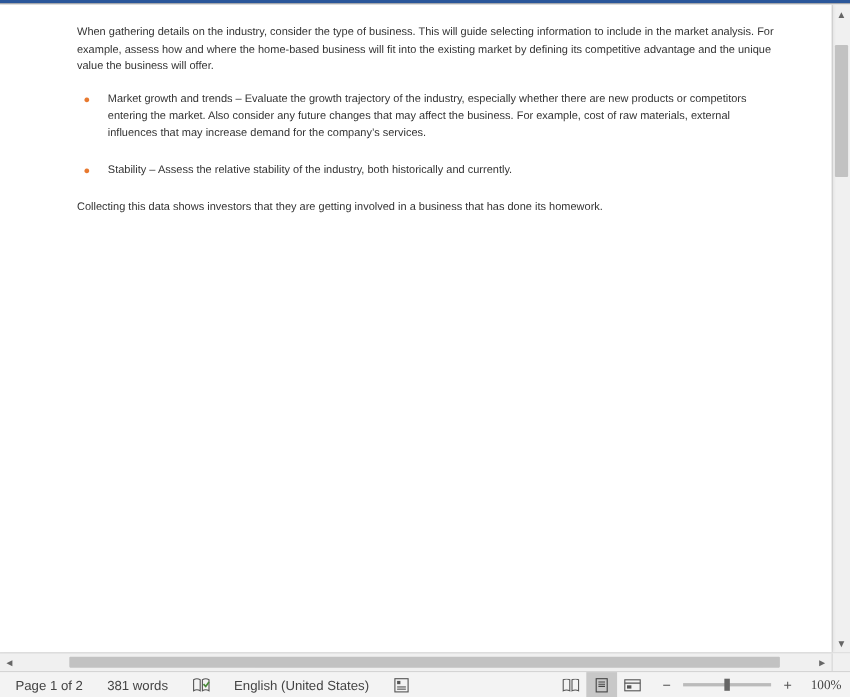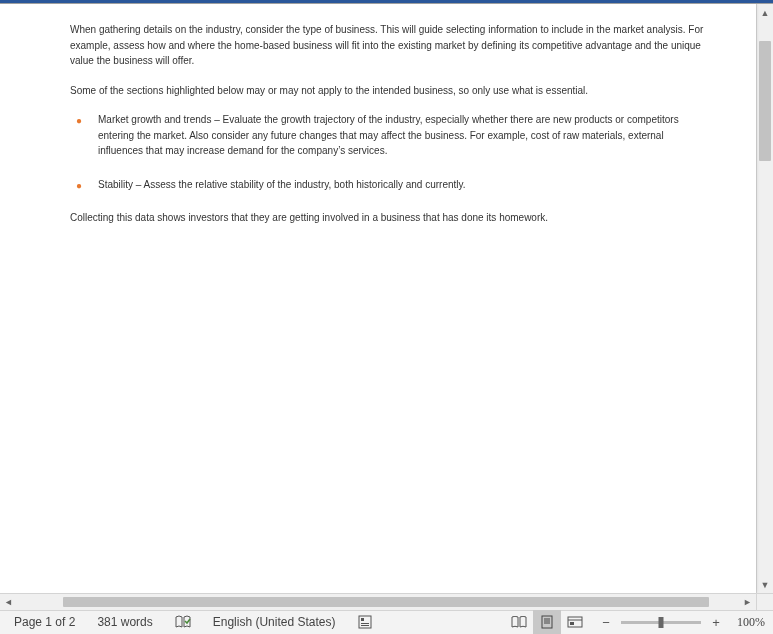--- a/index.html
+++ b/index.html
@@ -16,21 +16,21 @@
   .doc li::before { content: "●"; color: #e8792f; position: absolute; left: 6px; top: 1px; font-size: 10px; }
   .vscroll { width: 17px; background: #f0f0f0; border-left: 1px solid #d4d4d4; display: flex; flex-direction: column; }
   .vscroll .arrow { height: 17px; display: flex; align-items: center; justify-content: center; color: #666; font-size: 9px; cursor: pointer; }
   .vscroll .track { flex: 1; position: relative; }
   .vscroll .thumb { position: absolute; top: 20px; left: 2px; right: 2px; height: 120px; background: #c2c2c2; border-radius: 1px; }
   .hscroll-row { height: 17px; background: #f0f0f0; border-top: 1px solid #d4d4d4; display: flex; align-items: stretch; }
   .hscroll-row .arrow { width: 17px; display: flex; align-items: center; justify-content: center; color: #666; font-size: 9px; cursor: pointer; }
   .hscroll-row .track { flex: 1; position: relative; margin: 2px 0; }
   .hscroll-row .thumb { position: absolute; left: 46px; top: 1px; bottom: 1px; right: 30px; background: #c2c2c2; border-radius: 1px; }
   .hscroll-row .corner { width: 17px; background: #f0f0f0; border-left: 1px solid #d4d4d4; }
-  .statusbar { height: 24px; background: #f3f3f3; border-top: 1px solid #d4d4d4; display: flex; align-items: flex-end; font-size: 12px; color: #444; }
+  .statusbar { height: 24px; background: #f3f3f3; border-top: 1px solid #d4d4d4; display: flex; align-items: center; font-size: 12px; color: #444; }
   .statusbar .sb-left { display: flex; align-items: center; gap: 14px; padding-left: 10px; }
   .statusbar .sb-item { display: flex; align-items: center; gap: 5px; cursor: pointer; padding: 0 4px; height: 24px; }
   .statusbar .spacer { flex: 1; }
   .statusbar .sb-right { display: flex; align-items: center; gap: 0; padding-right: 8px; }
   .view-btn { width: 28px; height: 24px; display: flex; align-items: center; justify-content: center; cursor: pointer; }
   .view-btn.active { background: #c8c8c8; }
   .zoom-ctrl { display: flex; align-items: center; gap: 6px; margin-left: 8px; }
   .zoom-btn { width: 18px; text-align: center; cursor: pointer; color: #555; font-size: 13px; }
   .zoom-track { width: 80px; height: 3px; background: #bbb; position: relative; }
   .zoom-thumb { position: absolute; top: -4px; left: 50%; width: 5px; height: 11px; background: #666; transform: translateX(-50%); }
@@ -41,21 +41,20 @@
 <body>
 
 <div class="app">
   <div class="top-blue-line"></div>
   <div class="top-thin-line"></div>
 
   <div class="workspace">
     <div class="page-area">
       <div class="doc">
         <p>When gathering details on the industry, consider the type of business. This will guide selecting information to include in the market analysis. For example, assess how and where the home-based business will fit into the existing market by defining its competitive advantage and the unique value the business will offer.</p>
-        <p>Some of the sections highlighted below may or may not apply to the intended business, so only use what is essential.</p>
         <ul>
           <li>Market growth and trends – Evaluate the growth trajectory of the industry, especially whether there are new products or competitors entering the market. Also consider any future changes that may affect the business. For example, cost of raw materials, external influences that may increase demand for the company’s services.</li>
           <li>Stability – Assess the relative stability of the industry, both historically and currently.</li>
         </ul>
         <p>Collecting this data shows investors that they are getting involved in a business that has done its homework.</p>
       </div>
     </div>
 
     <div class="vscroll">
       <div class="arrow">▲</div>

